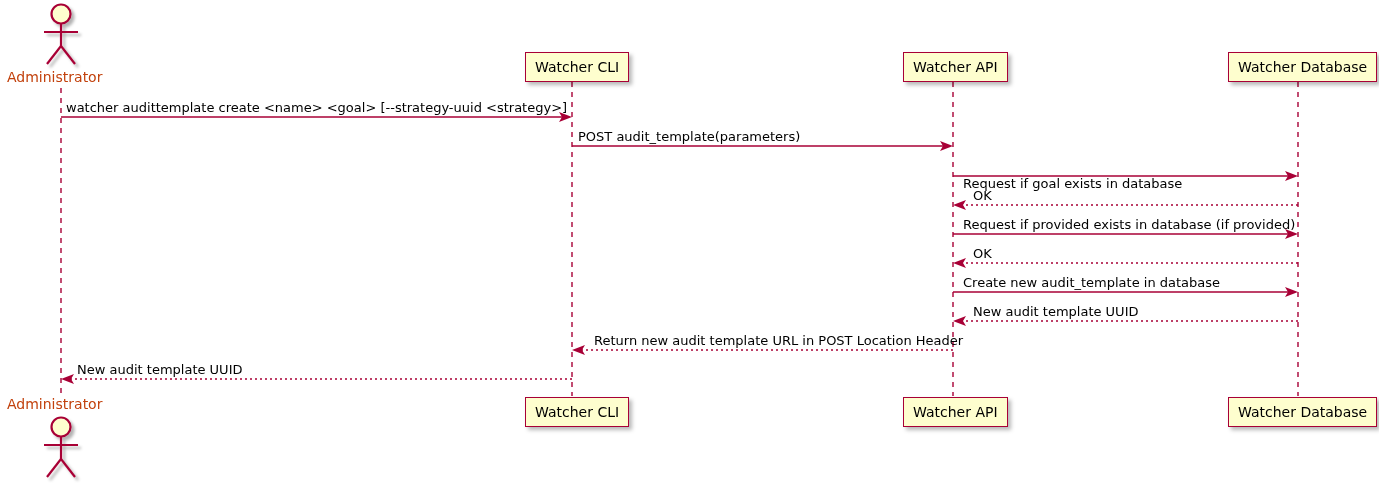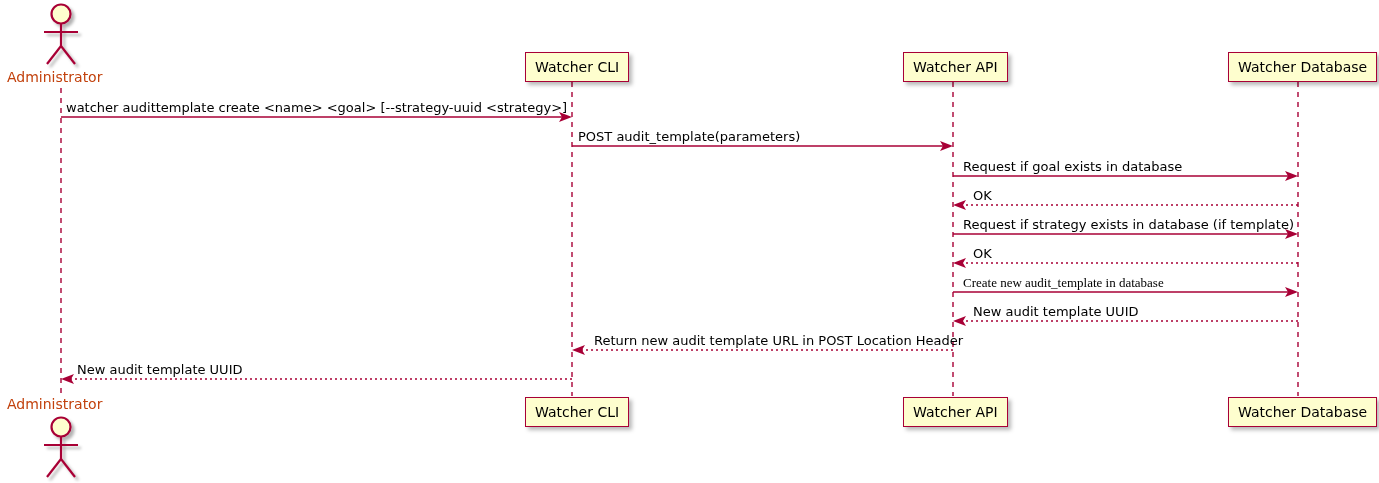--- a/index.html
+++ b/index.html
@@ -161,22 +161,22 @@
   </div>
   <div class="participant-box" style="left:1228px; top:397px;">
     <span>Watcher Database</span>
   </div>
 
   <div class="actor-label" style="left:7px; top:69px;">Administrator</div>
   <div class="actor-label" style="left:7px; top:396px;">Administrator</div>
 
   <div class="msg-label" style="left:578px; top:129px;">POST audit_template(parameters)</div>
   <div class="msg-label" style="left:66px; top:100px;">watcher audittemplate create &lt;name&gt; &lt;goal&gt; [--strategy-uuid &lt;strategy&gt;]</div>
-  <div class="msg-label" style="left:963px; top:159px;">Request if goal exists in database</div>
+  <div class="msg-label" style="left:963px; top:176px;">Request if goal exists in database</div>
   <div class="msg-label" style="left:973px; top:188px;">OK</div>
-  <div class="msg-label" style="left:963px; top:217px;">Request if strategy exists in database (if template)</div>
+  <div class="msg-label" style="left:963px; top:217px;">Request if provided exists in database (if provided)</div>
   <div class="msg-label" style="left:973px; top:246px;">OK</div>
-  <div class="msg-label" style="left:963px; top:275px;font-family:Liberation Serif, serif;">Create new audit_template in database</div>
+  <div class="msg-label" style="left:963px; top:275px;">Create new audit_template in database</div>
   <div class="msg-label" style="left:973px; top:304px;">New audit template UUID</div>
   <div class="msg-label" style="left:594px; top:333px;">Return new audit template URL in POST Location Header</div>
   <div class="msg-label" style="left:77px; top:362px;">New audit template UUID</div>
 
 </div>
 
 </body></html>

